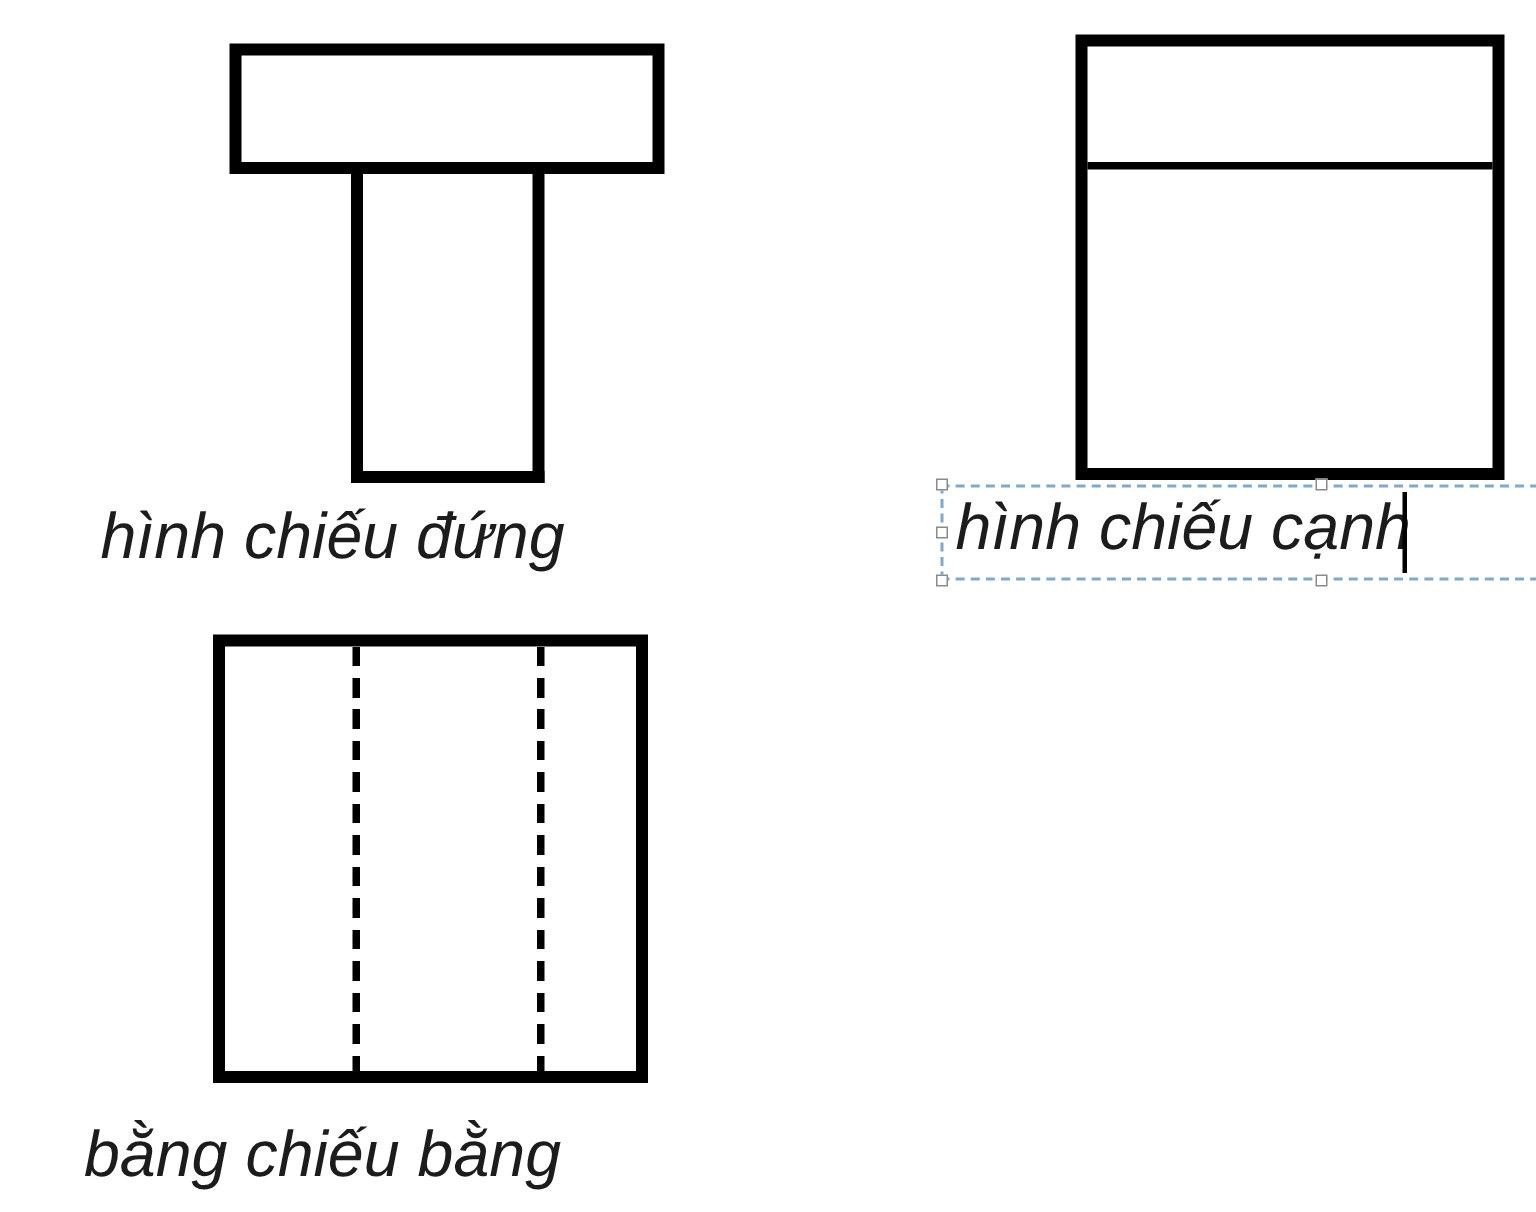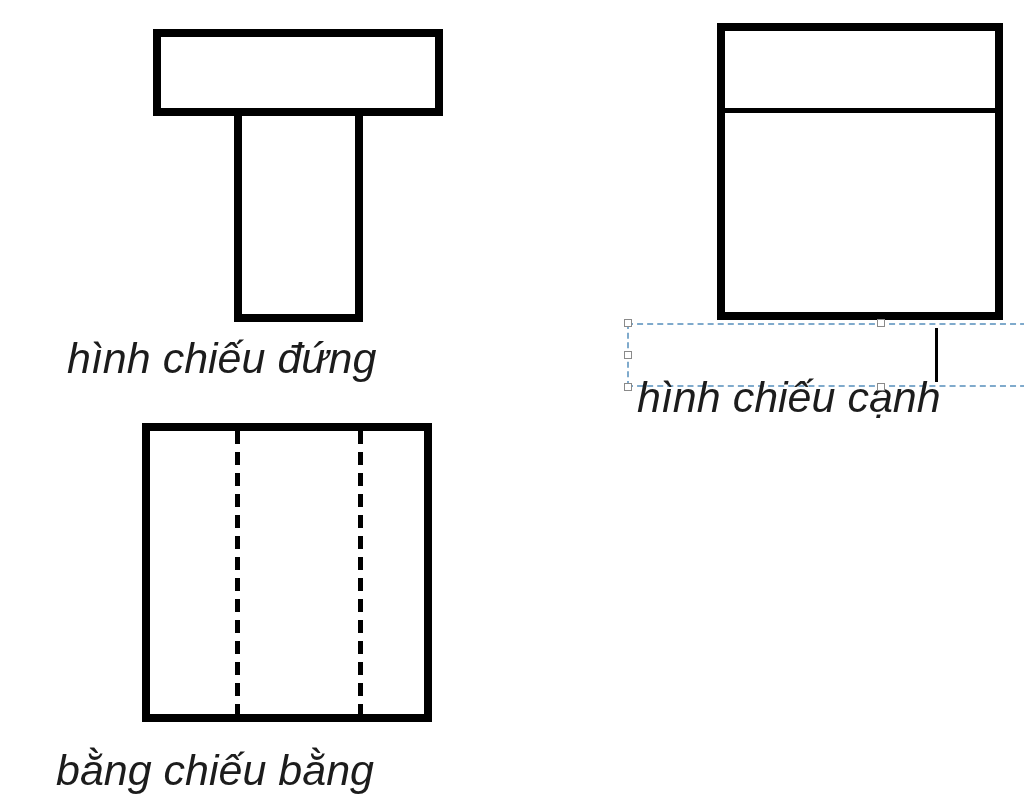--- a/index.html
+++ b/index.html
@@ -53,21 +53,21 @@
   }
   .label-front{left:67px;top:332px;}
   .label-top{left:56px;top:744px;}
 
   
   .textbox{
     left:627px;top:323px;width:510px;height:64px;
     border:2px dashed var(--selection-border,#7faacc);
     background:transparent;
   }
-  .textbox-text{left:637px;top:326px;margin-top:45px;}
+  .textbox-text{left:637px;top:326px;}
   .caret{
     left:935px;top:328px;width:3px;height:54px;
     background:var(--caret,#000);
   }
   .handle{
     width:8px;height:8px;
     background:var(--handle-fill,#fff);
     border:1px solid var(--handle-border,#8a8a8a);
     z-index:5;
   }

